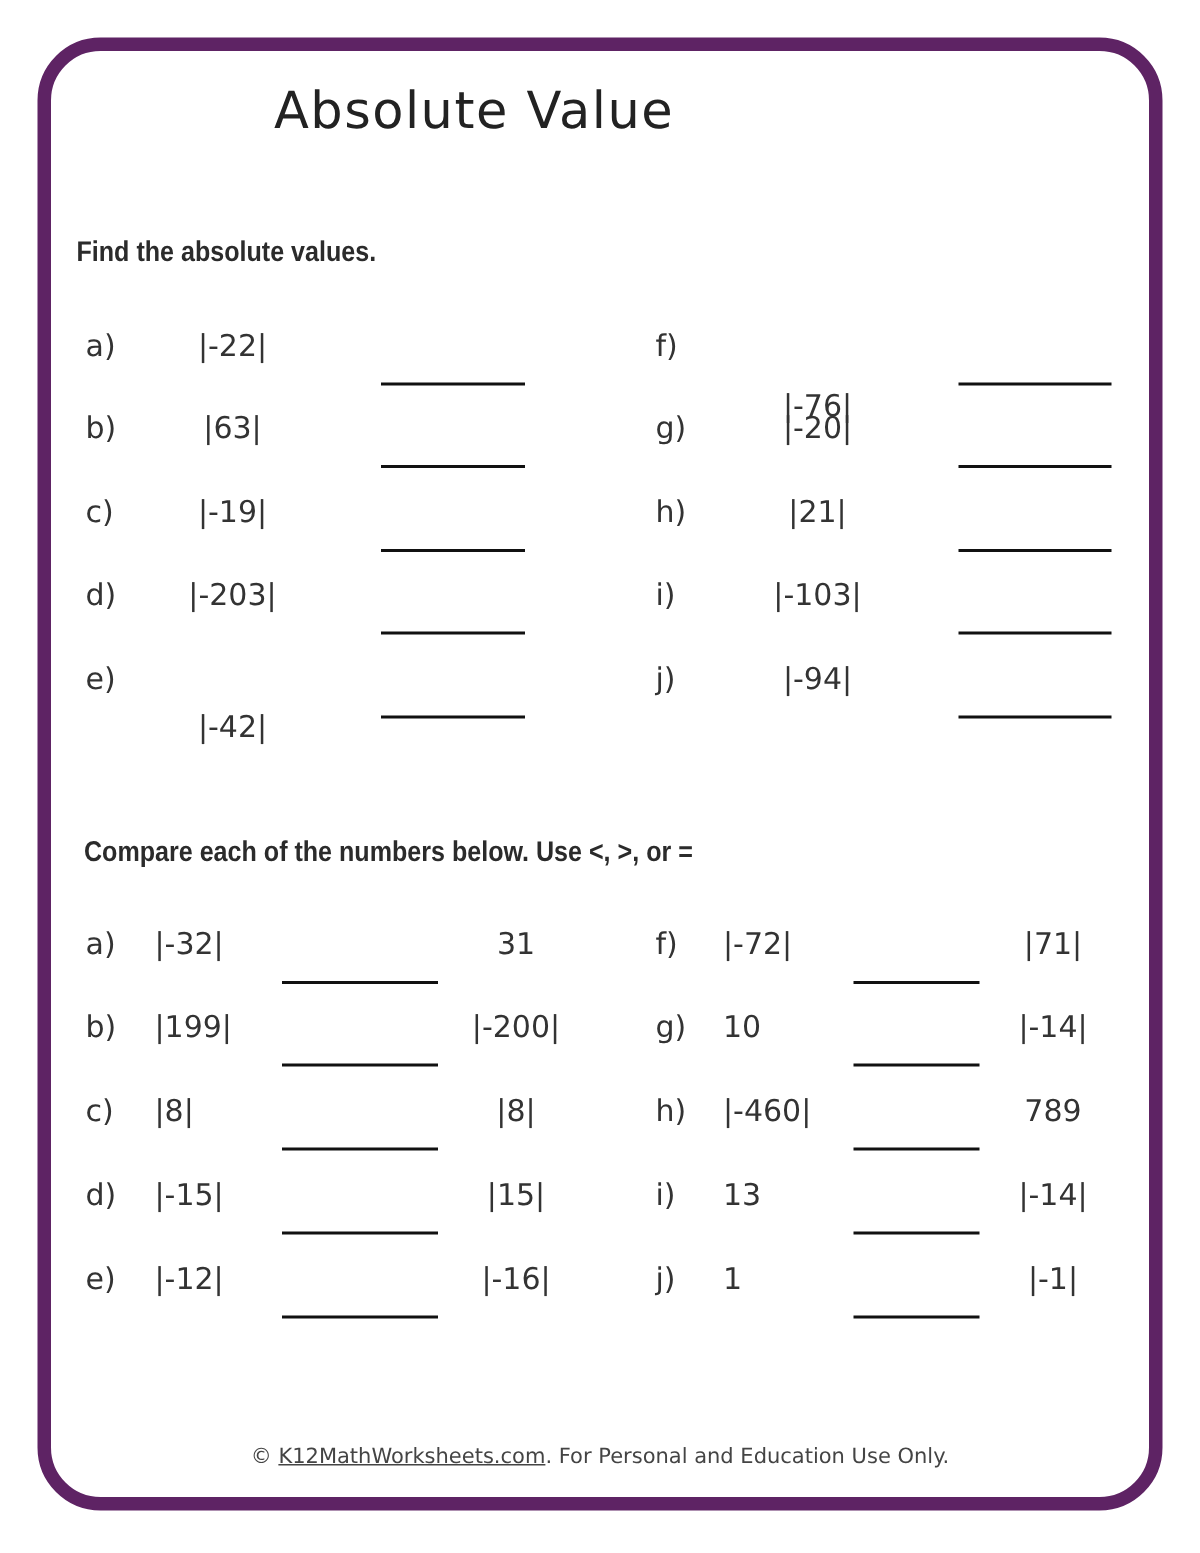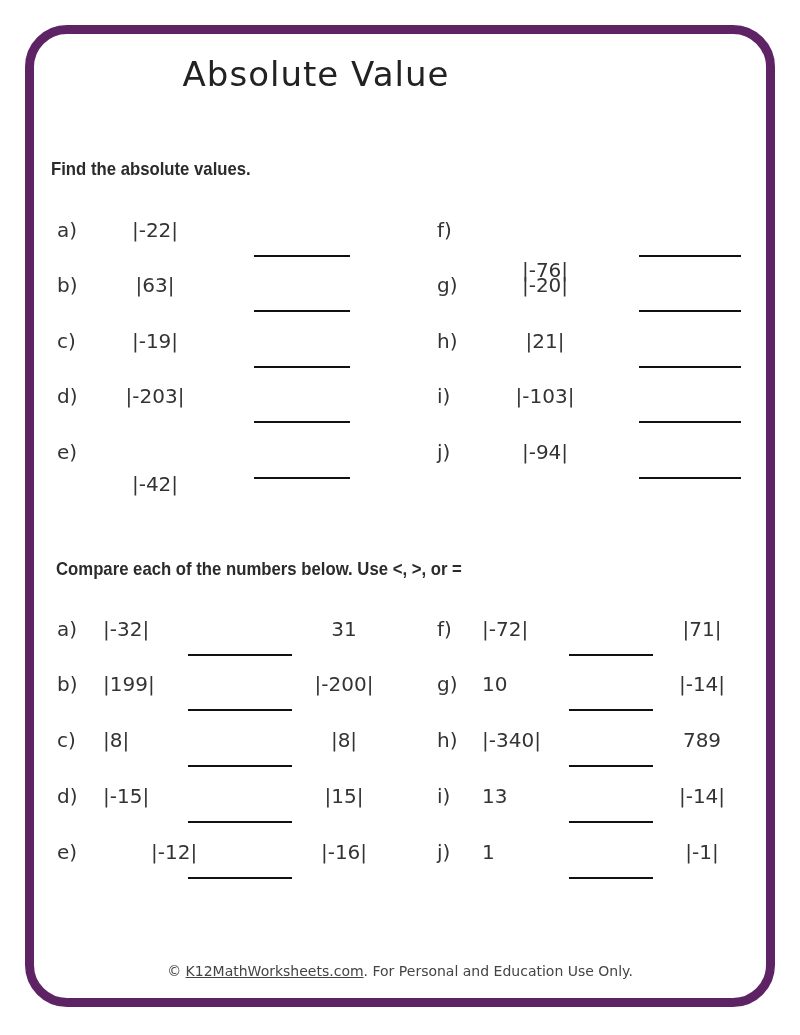--- a/index.html
+++ b/index.html
@@ -73,33 +73,33 @@
        <div class="item" style="left:344px;top:672px;transform:translateX(-50%);">|-200|</div>
     <div class="item label" style="left:57px;top:728px;">c)</div>
        <div class="item" style="left:103px;top:728px;">|8|</div>
        <div class="blank" style="left:188px;top:765px;width:104px;"></div>
        <div class="item" style="left:344px;top:728px;transform:translateX(-50%);">|8|</div>
     <div class="item label" style="left:57px;top:784px;">d)</div>
        <div class="item" style="left:103px;top:784px;">|-15|</div>
        <div class="blank" style="left:188px;top:821px;width:104px;"></div>
        <div class="item" style="left:344px;top:784px;transform:translateX(-50%);">|15|</div>
     <div class="item label" style="left:57px;top:840px;">e)</div>
-       <div class="item" style="left:103px;top:840px;margin-left:48px;">|-12|</div>
+       <div class="item" style="left:103px;top:840px;">|-12|</div>
        <div class="blank" style="left:188px;top:877px;width:104px;"></div>
        <div class="item" style="left:344px;top:840px;transform:translateX(-50%);">|-16|</div>
     <div class="item label" style="left:437px;top:617px;">f)</div>
        <div class="item" style="left:482px;top:617px;">|-72|</div>
        <div class="blank" style="left:569px;top:654px;width:84px;"></div>
        <div class="item" style="left:702px;top:617px;transform:translateX(-50%);">|71|</div>
     <div class="item label" style="left:437px;top:672px;">g)</div>
        <div class="item" style="left:482px;top:672px;">10</div>
        <div class="blank" style="left:569px;top:709px;width:84px;"></div>
        <div class="item" style="left:702px;top:672px;transform:translateX(-50%);">|-14|</div>
     <div class="item label" style="left:437px;top:728px;">h)</div>
-       <div class="item" style="left:482px;top:728px;">|-340|</div>
+       <div class="item" style="left:482px;top:728px;">|-460|</div>
        <div class="blank" style="left:569px;top:765px;width:84px;"></div>
        <div class="item" style="left:702px;top:728px;transform:translateX(-50%);">789</div>
     <div class="item label" style="left:437px;top:784px;">i)</div>
        <div class="item" style="left:482px;top:784px;">13</div>
        <div class="blank" style="left:569px;top:821px;width:84px;"></div>
        <div class="item" style="left:702px;top:784px;transform:translateX(-50%);">|-14|</div>
     <div class="item label" style="left:437px;top:840px;">j)</div>
        <div class="item" style="left:482px;top:840px;">1</div>
        <div class="blank" style="left:569px;top:877px;width:84px;"></div>
        <div class="item" style="left:702px;top:840px;transform:translateX(-50%);">|-1|</div>

